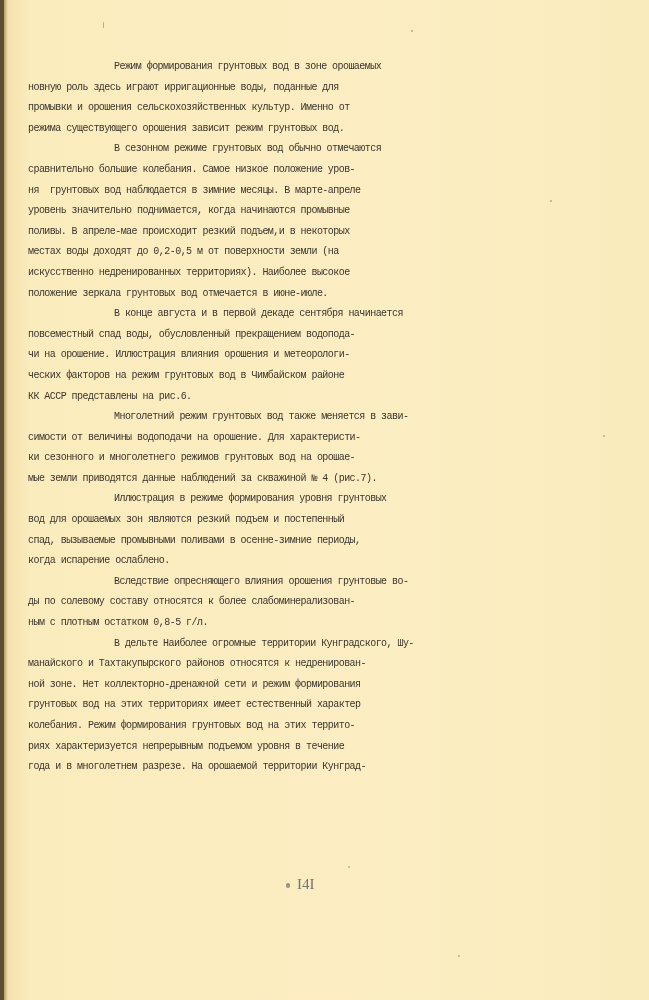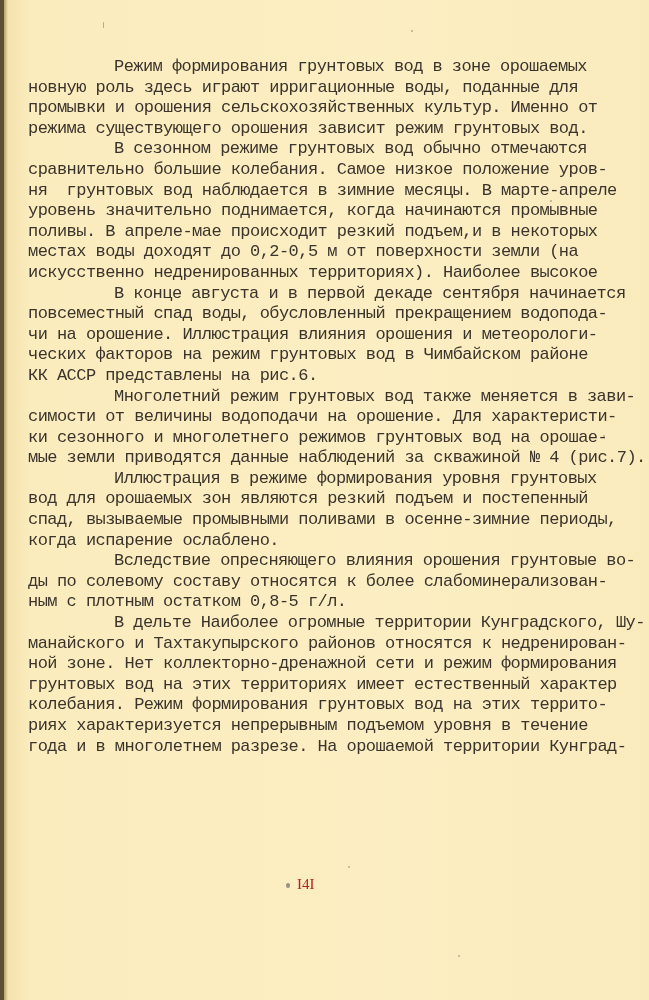--- a/index.html
+++ b/index.html
@@ -29,35 +29,35 @@
     }
     .text-block {
       position: absolute;
       left: 28px;
       top: 57px;
       width: 600px;
     }
     .line {
       height: 20.6px;
       line-height: 20.6px;
-      font-size: 17px;
+      font-size: 10px;
       white-space: pre;
       letter-spacing: -0.55px;
       word-spacing: 0px;
     }
     .line.indent {
       padding-left: 86px;
     }
     .page-number {
       position: absolute;
       left: 286px;
       top: 876px;
       font-size: 15px;
       font-family: "Liberation Serif", "DejaVu Serif", serif;
-      color: #b91c1c;
+      color: #737373;
     }
     .page-number .dot {
       display: inline-block;
       width: 4px; height: 5px;
       border-radius: 2px;
       background: #9a9284;
       margin-right: 7px;
       vertical-align: middle;
     }
     .speck {
@@ -81,20 +81,21 @@
   <div class="line">промывки и орошения сельскохозяйственных культур. Именно от</div>
   <div class="line">режима существующего орошения зависит режим грунтовых вод.</div>
 
   <div class="line indent">В сезонном режиме грунтовых вод обычно отмечаются</div>
   <div class="line">сравнительно большие колебания. Самое низкое положение уров-</div>
   <div class="line">ня  грунтовых вод наблюдается в зимние месяцы. В марте-апреле</div>
   <div class="line">уровень значительно поднимается, когда начинаются промывные</div>
   <div class="line">поливы. В апреле-мае происходит резкий подъем,и в некоторых</div>
   <div class="line">местах воды доходят до 0,2-0,5 м от поверхности земли (на</div>
   <div class="line">искусственно недренированных территориях). Наиболее высокое</div>
+  <div class="line">положение зеркала грунтовых вод отмечается в июне-июле.</div>
 
   <div class="line indent">В конце августа и в первой декаде сентября начинается</div>
   <div class="line">повсеместный спад воды, обусловленный прекращением водопода-</div>
   <div class="line">чи на орошение. Иллюстрация влияния орошения и метеорологи-</div>
   <div class="line">ческих факторов на режим грунтовых вод в Чимбайском районе</div>
   <div class="line">КК АССР представлены на рис.6.</div>
 
   <div class="line indent">Многолетний режим грунтовых вод также меняется в зави-</div>
   <div class="line">симости от величины водоподачи на орошение. Для характеристи-</div>
   <div class="line">ки сезонного и многолетнего режимов грунтовых вод на орошае-</div>

